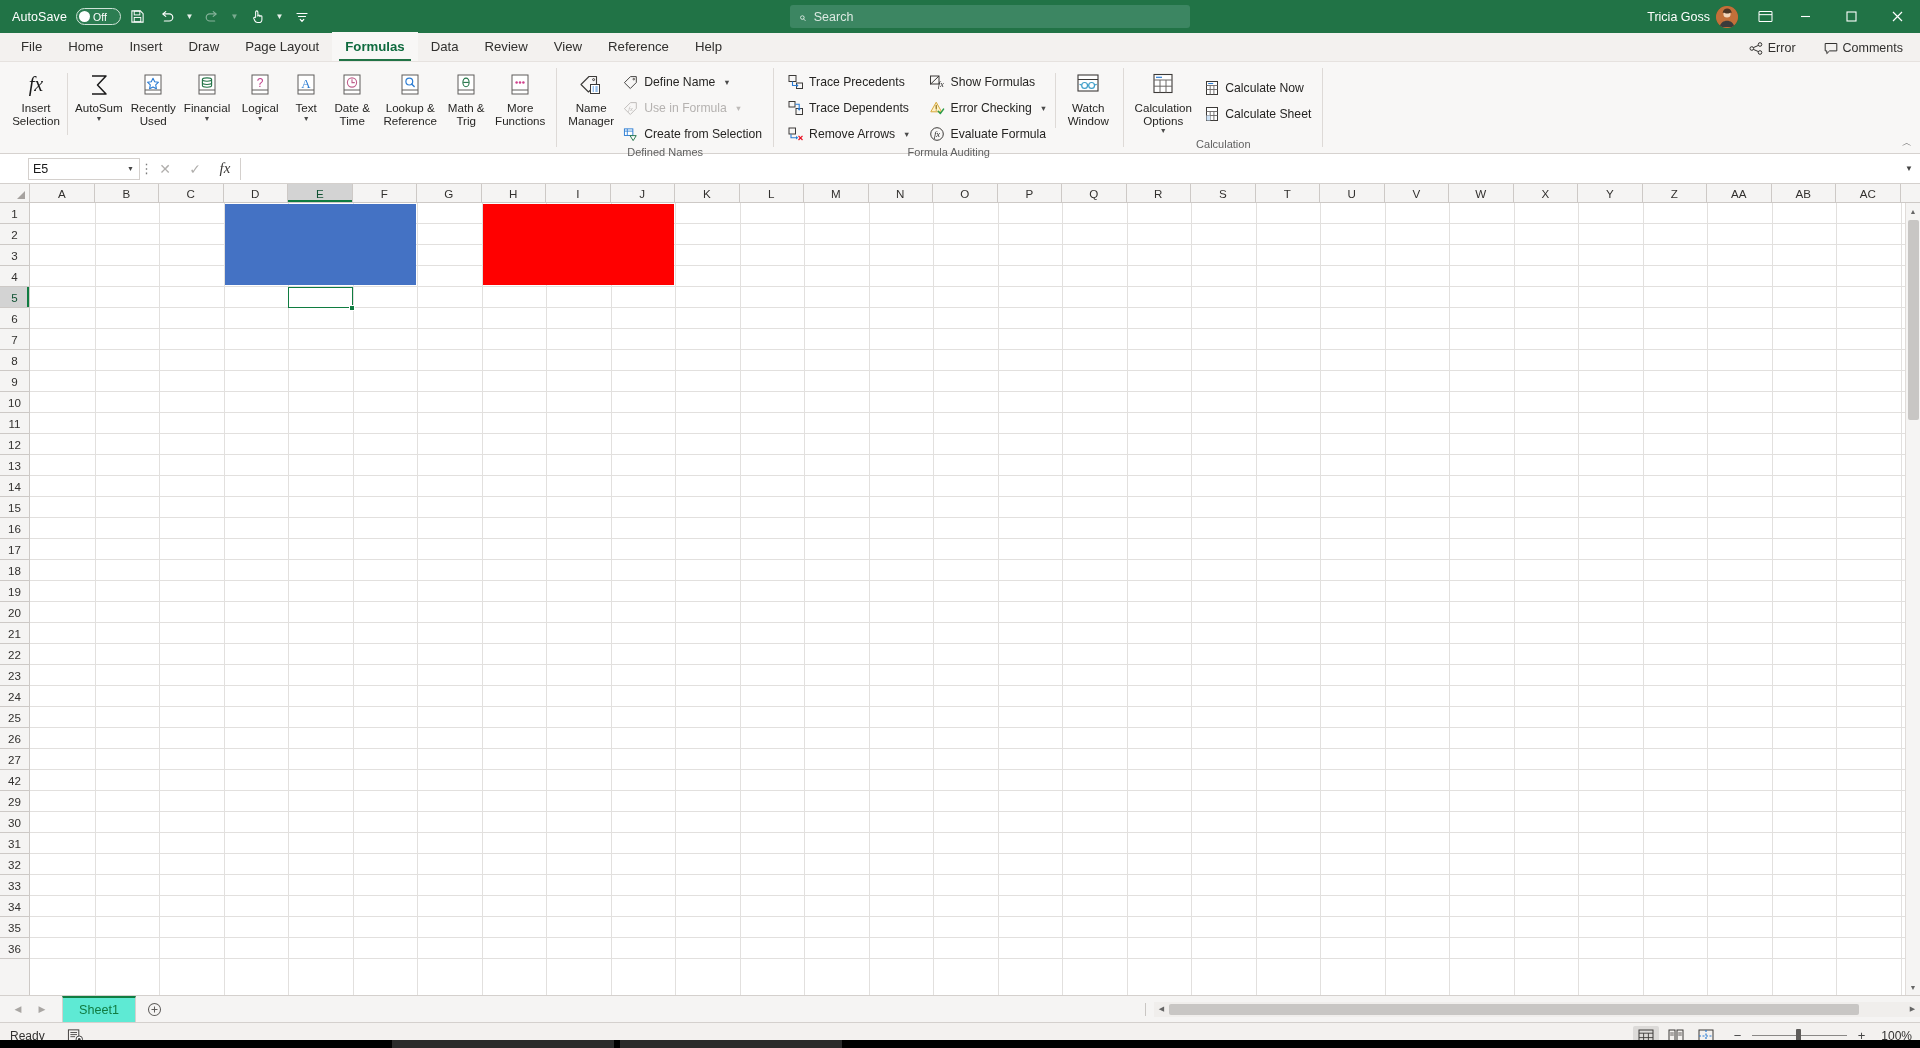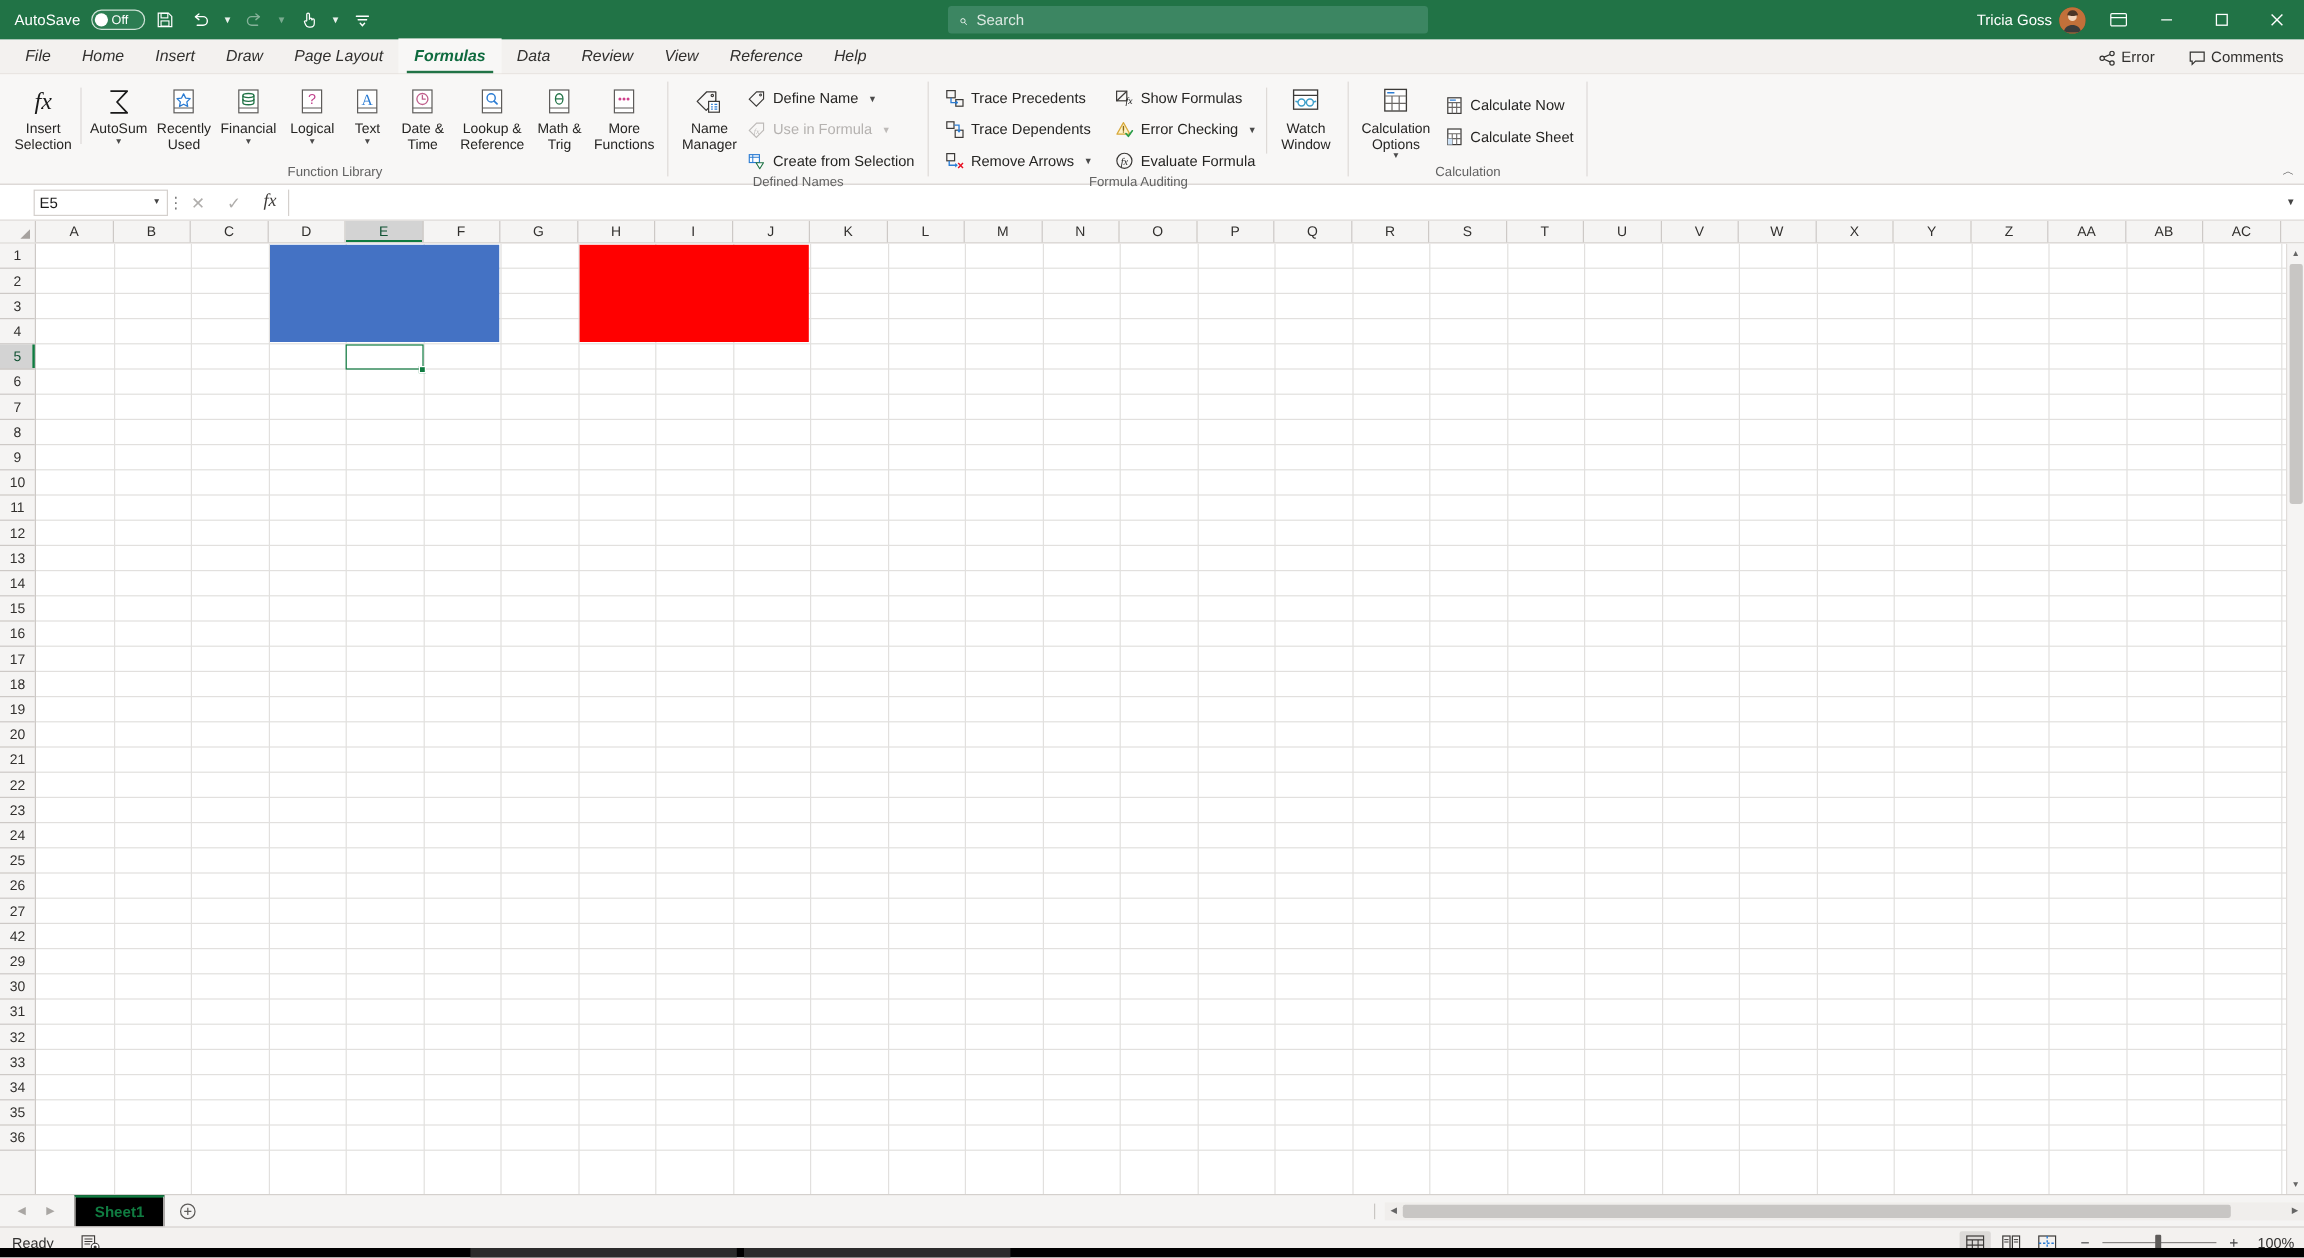--- a/index.html
+++ b/index.html
@@ -62,21 +62,21 @@
   }
   .ribbon-disp { width: 34px; height: 33px; display:flex; align-items:center; justify-content:center; font-size: 13px; }
 
   
   .tabstrip {
     height: 29px; background: #f3f1ef; display: flex; align-items: flex-end;
     border-bottom: 1px solid #e6e2df; flex: 0 0 29px; position: relative;
   }
   .tab {
     padding: 0 13px; height: 29px; line-height: 29px; font-size: 13.2px; color: #31302e;
-    cursor: pointer; position: relative; white-space: nowrap; font-style: italic;
+    cursor: pointer; position: relative; white-space: nowrap;
   }
   .tab.active { color: #0f6b3f; font-weight: bold; background: #f8f7f6; }
   .tab.active::after {
     content: ""; position: absolute; left: 7px; right: 7px; bottom: 0; height: 2.5px; background: #217346;
   }
   .tab:first-child { margin-left: 8px; }
   .tabstrip-right { position: absolute; right: 8px; bottom: 3px; display: flex; gap: 10px; align-items: center; }
   .tbr-btn {
     display: flex; align-items: center; gap: 5px; font-size: 12.5px; color: #31302e;
     border: 1px solid transparent; padding: 2px 8px; border-radius: 3px; cursor: pointer;
@@ -188,21 +188,21 @@
   
   .sheetbar {
     height: 27px; background: #f5f4f3; display: flex; align-items: center;
     border-top: 1px solid #d4d0cd; flex: 0 0 27px; position: relative;
   }
   .navarrows { display: flex; gap: 0; margin-left: 6px; }
   .navarrows .a { width: 24px; height: 24px; display: flex; align-items: center; justify-content: center;
     font-size: 9px; color: #a9a6a3; cursor: pointer; }
   .sheettab {
     height: 27px; display: flex; align-items: center; padding: 0 16px; font-size: 12.6px;
-    color: #107c41; font-weight: bold; background: #000000; border: 1px solid #d4d0cd;
+    color: #107c41; font-weight: normal; background: #5eead4; border: 1px solid #d4d0cd;
     border-bottom: none; border-top: 2px solid #107c41; cursor: pointer; margin-left: 8px;
   }
   .addsheet {
     width: 26px; height: 27px; display: flex; align-items: center; justify-content: center;
     font-size: 13px; color: #5e5c5a; cursor: pointer; margin-left: 6px;
   }
   .hscrollwrap {
     position: absolute; left: 1145px; right: 0; height: 15px; display: flex; align-items: center;
   }
   .hs-sep { width: 1px; height: 13px; background: #c9c6c3; margin-right: 8px; }
@@ -486,21 +486,20 @@
                 <path d="M5 18h16" stroke="#5e5c5a" stroke-width="1"></path>
                 <circle cx="9.6" cy="10.4" r="1.25" fill="#d0408c"></circle>
                 <circle cx="13" cy="10.4" r="1.25" fill="#d0408c"></circle>
                 <circle cx="16.4" cy="10.4" r="1.25" fill="#d0408c"></circle>
               </svg>
           </span>
           <span class="lbl">More</span>
           <span class="lbl">Functions</span>
         </div>
       </div>
-      <div class="rgroup-title">Function Library</div>
     </div>
 
     <div class="rgroup-sep" style="margin:6px 2px 6px 2px"></div>
 
     <div class="rgroup">
       <div class="rgroup-body">
         <div class="bigbtn" style="min-width:56px">
           <span class="ic">
             <svg width="28" height="27" viewBox="0 0 28 27">
                 <path d="M4 12.5L12 4.5h7.5V12l-8 8z" fill="none" stroke="#3c3a38" stroke-width="1.1" stroke-linejoin="round"></path>

